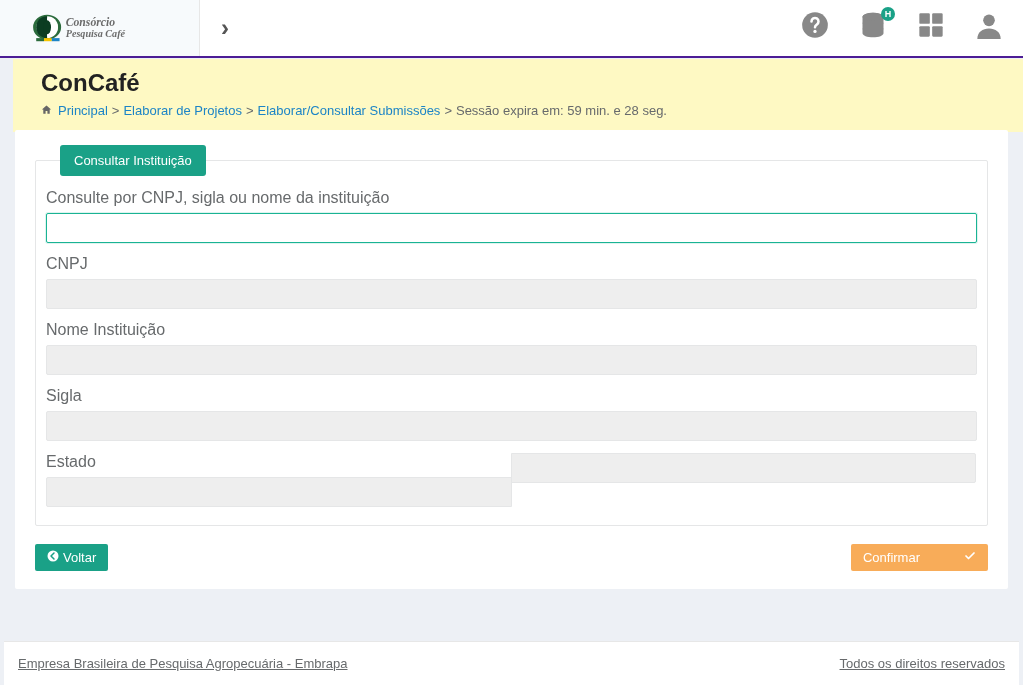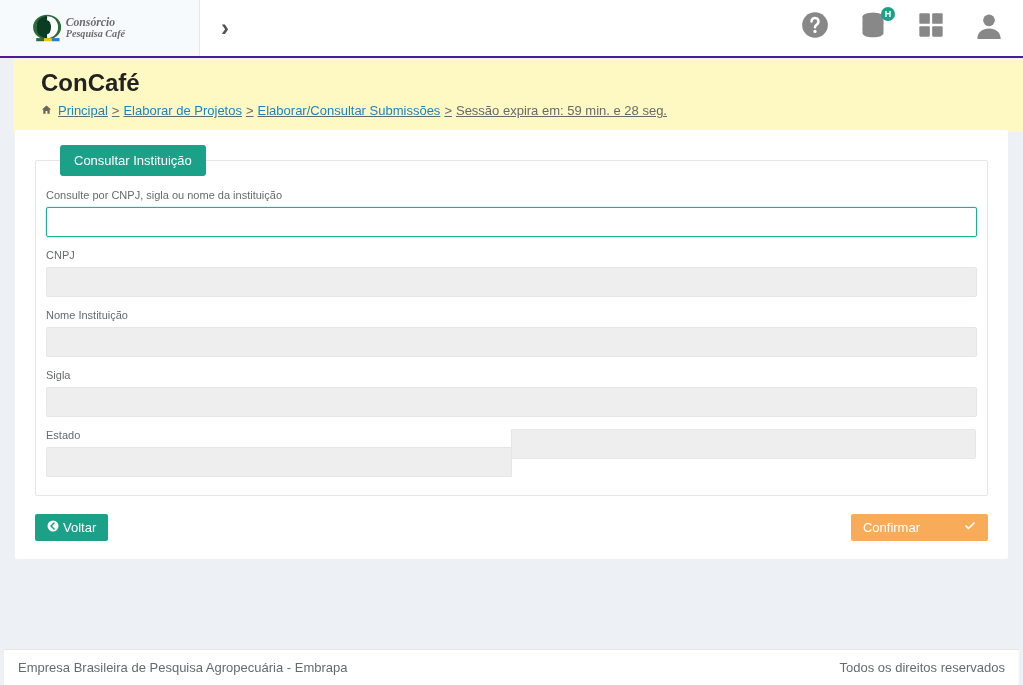--- a/index.html
+++ b/index.html
@@ -87,21 +87,20 @@
       color: #222;
       margin-bottom: 6px;
     }
     .breadcrumb {
       font-size: 13px;
       color: #676a6c;
       display: flex;
       align-items: center;
       flex-wrap: wrap;
       gap: 4px;
-      text-decoration: underline;
     }
     .breadcrumb a { color: #1c84c6; text-decoration: none; }
     .breadcrumb .sep { color: #676a6c; }
     .home-ico { font-size: 12px; color: #666; margin-right: 2px; }
 
     
     .panel {
       position: absolute;
       left: 15px;
       right: 15px;
@@ -125,21 +124,21 @@
       color: #fff;
       font-size: 13px;
       padding: 8px 14px;
       border-radius: 3px;
       font-weight: 500;
     }
     .form-row { margin-bottom: 12px; }
     .form-row:last-child { margin-bottom: 0; }
     .form-label {
       display: block;
-      font-size: 11px;
+      font-size: 16px;
       color: #676a6c;
       margin-bottom: 6px;
     }
     .inp {
       width: 100%;
       height: 30px;
       padding: 5px 10px;
       font-size: 13px;
       border: 1px solid #e5e6e7;
       border-radius: 2px;
@@ -183,29 +182,30 @@
     .btn-teal { background: #1aa187; }
     .btn-orange { background: #f8ac59; gap: 44px; }
     .btn .ico { font-size: 12px; }
 
     
     .footer {
       position: absolute;
       left: 4px;
       right: 4px;
       bottom: 0;
-      height: 36px;
+      height: 44px;
       background: #fff;
       display: flex;
       align-items: center;
       justify-content: space-between;
       padding: 0 14px;
       font-size: 13px;
       color: #676a6c;
       border-top: 1px solid #e7e7e7;
+      text-decoration: underline;
     }
   </style>
 </head>
 <body>
 
 <div class="topbar">
   <div class="brand">
     <svg viewBox="0 0 180 50">
 
       <g transform="translate(6,8)">

